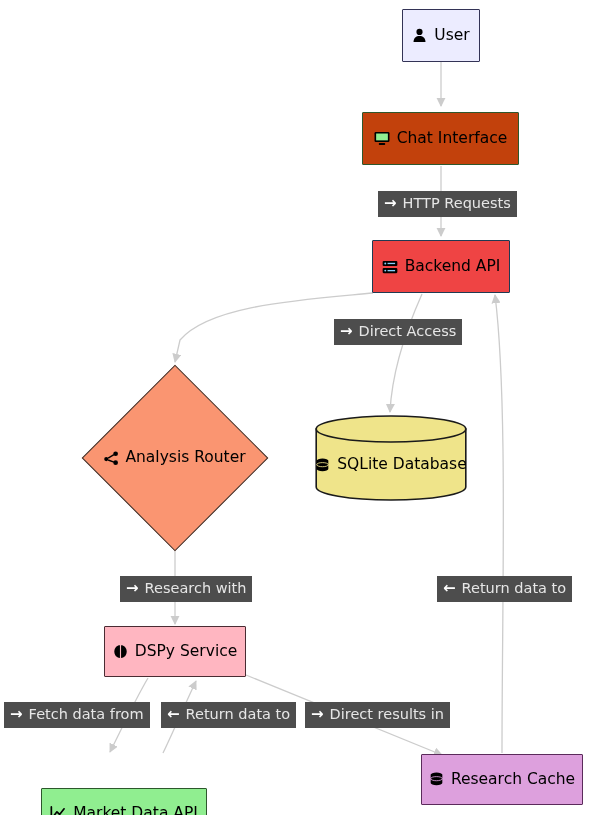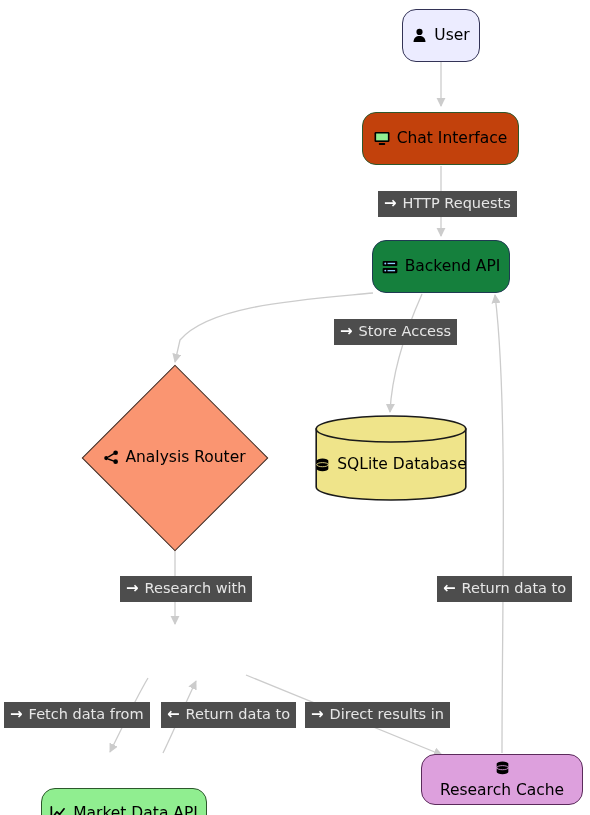--- a/index.html
+++ b/index.html
@@ -45,21 +45,21 @@
     display: inline-flex;
     align-items: center;
     justify-content: center;
     flex: none;
   }
   .node .lbl {
     display: inline-block;
   }
   
   .nrect {
-    border-radius: 14px;
+    border-radius: 1px;
     border-style: solid;
     border-width: 1.6px;
   }
   
   .ndiamond {
     background: transparent;
     border: none;
   }
   .ndiamond .dia-shape {
     position: absolute;
@@ -70,21 +70,21 @@
     margin-left: -66px;
     margin-top: -66px;
     transform: rotate(45deg);
     border-style: solid;
     border-width: 1.6px;
     box-sizing: border-box;
   }
   .ndiamond .dia-content {
     position: relative;
     display: flex;
-    align-items: flex-start;
+    align-items: flex-end;
     justify-content: center;
     gap: 6px;
     z-index: 2;
   }
   
   .ncyl {
     background: transparent;
     border: none;
   }
   .ncyl .cyl-svg {
@@ -169,37 +169,37 @@
       </svg>
     </span>
     <span class="lbl">Chat Interface</span>
   </div>
 
   <div class="edge-label" style="left:378px; top:191px;">
     <span class="arr">→</span>
     <span>HTTP Requests</span>
   </div>
 
-  <div class="node nrect" style="left:372px; top:240px; width:138px; height:53px; background:#15803d; border-color:#1f3a52;">
+  <div class="node nrect" style="left:372px; top:240px; width:138px; height:53px; background:#ef4444; border-color:#1f3a52;">
     <span class="ico">
       <svg width="16" height="14" viewBox="0 0 18 16">
         <rect x="0.6" y="1" width="16.8" height="5.8" rx="1.2" fill="#000"></rect>
         <rect x="0.6" y="9.2" width="16.8" height="5.8" rx="1.2" fill="#000"></rect>
         <circle cx="3.6" cy="3.9" r="1.1" fill="#87cefa"></circle>
         <circle cx="3.6" cy="12.1" r="1.1" fill="#87cefa"></circle>
         <rect x="6.2" y="3.2" width="8.6" height="1.5" fill="#87cefa"></rect>
         <rect x="6.2" y="11.4" width="8.6" height="1.5" fill="#87cefa"></rect>
       </svg>
     </span>
     <span class="lbl">Backend API</span>
   </div>
 
   <div class="edge-label" style="left:334px; top:319px;">
     <span class="arr">→</span>
-    <span>Store Access</span>
+    <span>Direct Access</span>
   </div>
 
   <div class="node ndiamond" style="left:85px; top:365px; width:180px; height:186px;">
     <div class="dia-shape" style="background:#fa9571; border-color:#33302e;"></div>
     <div class="dia-content">
       <span class="ico">
         <svg width="15" height="15" viewBox="0 0 16 16">
           <circle cx="12.4" cy="2.9" r="2.5" fill="#000"></circle>
           <circle cx="12.4" cy="12.4" r="2.5" fill="#000"></circle>
           <circle cx="2.4" cy="8.6" r="2.2" fill="#000"></circle>
@@ -232,20 +232,30 @@
   <div class="edge-label" style="left:120px; top:576px;">
     <span class="arr">→</span>
     <span>Research with</span>
   </div>
 
   <div class="edge-label" style="left:437px; top:576px;">
     <span class="arr">←</span>
     <span>Return data to</span>
   </div>
 
+  <div class="node nrect" style="left:104px; top:626px; width:142px; height:51px; background:#ffb6c1; border-color:#4a2c33;">
+    <span class="ico">
+      <svg width="15" height="15" viewBox="0 0 16 16">
+        <path d="M7.4,1.2 C4.2,1.2 1.4,3.9 1.4,8 C1.4,12.1 4.2,14.8 7.4,14.8 Z" fill="#000"></path>
+        <path d="M8.6,1.2 C11.8,1.2 14.6,3.9 14.6,8 C14.6,12.1 11.8,14.8 8.6,14.8 Z" fill="#000"></path>
+        <rect x="7.55" y="1.2" width="0.9" height="13.6" fill="#ffb6c1"></rect>
+      </svg>
+    </span>
+    <span class="lbl">DSPy Service</span>
+  </div>
 
   <div class="edge-label" style="left:4px; top:702px;">
     <span class="arr">→</span>
     <span>Fetch data from</span>
   </div>
 
   <div class="edge-label" style="left:161px; top:702px;">
     <span class="arr">←</span>
     <span>Return data to</span>
   </div>
@@ -258,21 +268,21 @@
   <div class="node nrect" style="left:41px; top:788px; width:166px; height:51px; background:#90ee90; border-color:#2d572c;">
     <span class="ico">
       <svg width="16" height="15" viewBox="0 0 17 16">
         <path d="M1.4,1 L1.4,14 L16,14" stroke="#000" stroke-width="1.8" fill="none" stroke-linecap="round"></path>
         <path d="M4,10.5 L7.4,6.2 L10.2,9 L15,3" stroke="#000" stroke-width="1.8" fill="none" stroke-linecap="round" stroke-linejoin="round"></path>
       </svg>
     </span>
     <span class="lbl">Market Data API</span>
   </div>
 
-  <div class="node nrect" style="left:421px; top:754px; width:162px; height:51px; background:#dda0dd; border-color:#5b2b5b;flex-direction:column;">
+  <div class="node nrect" style="left:421px; top:754px; width:162px; height:51px; background:#dda0dd; border-color:#5b2b5b;">
     <span class="ico">
       <svg width="15" height="15" viewBox="0 0 16 16">
         <ellipse cx="8" cy="3" rx="6.2" ry="2.4" fill="#000"></ellipse>
         <path d="M1.8,3 L1.8,7 A6.2,2.4 0 0 0 14.2,7 L14.2,3 Z" fill="#000"></path>
         <path d="M1.8,7.6 L1.8,11.6 A6.2,2.4 0 0 0 14.2,11.6 L14.2,7.6 Z" fill="#000"></path>
         <ellipse cx="8" cy="7.1" rx="6.2" ry="2.2" fill="none" stroke="#dda0dd" stroke-width="0.9"></ellipse>
       </svg>
     </span>
     <span class="lbl">Research Cache</span>
   </div>

